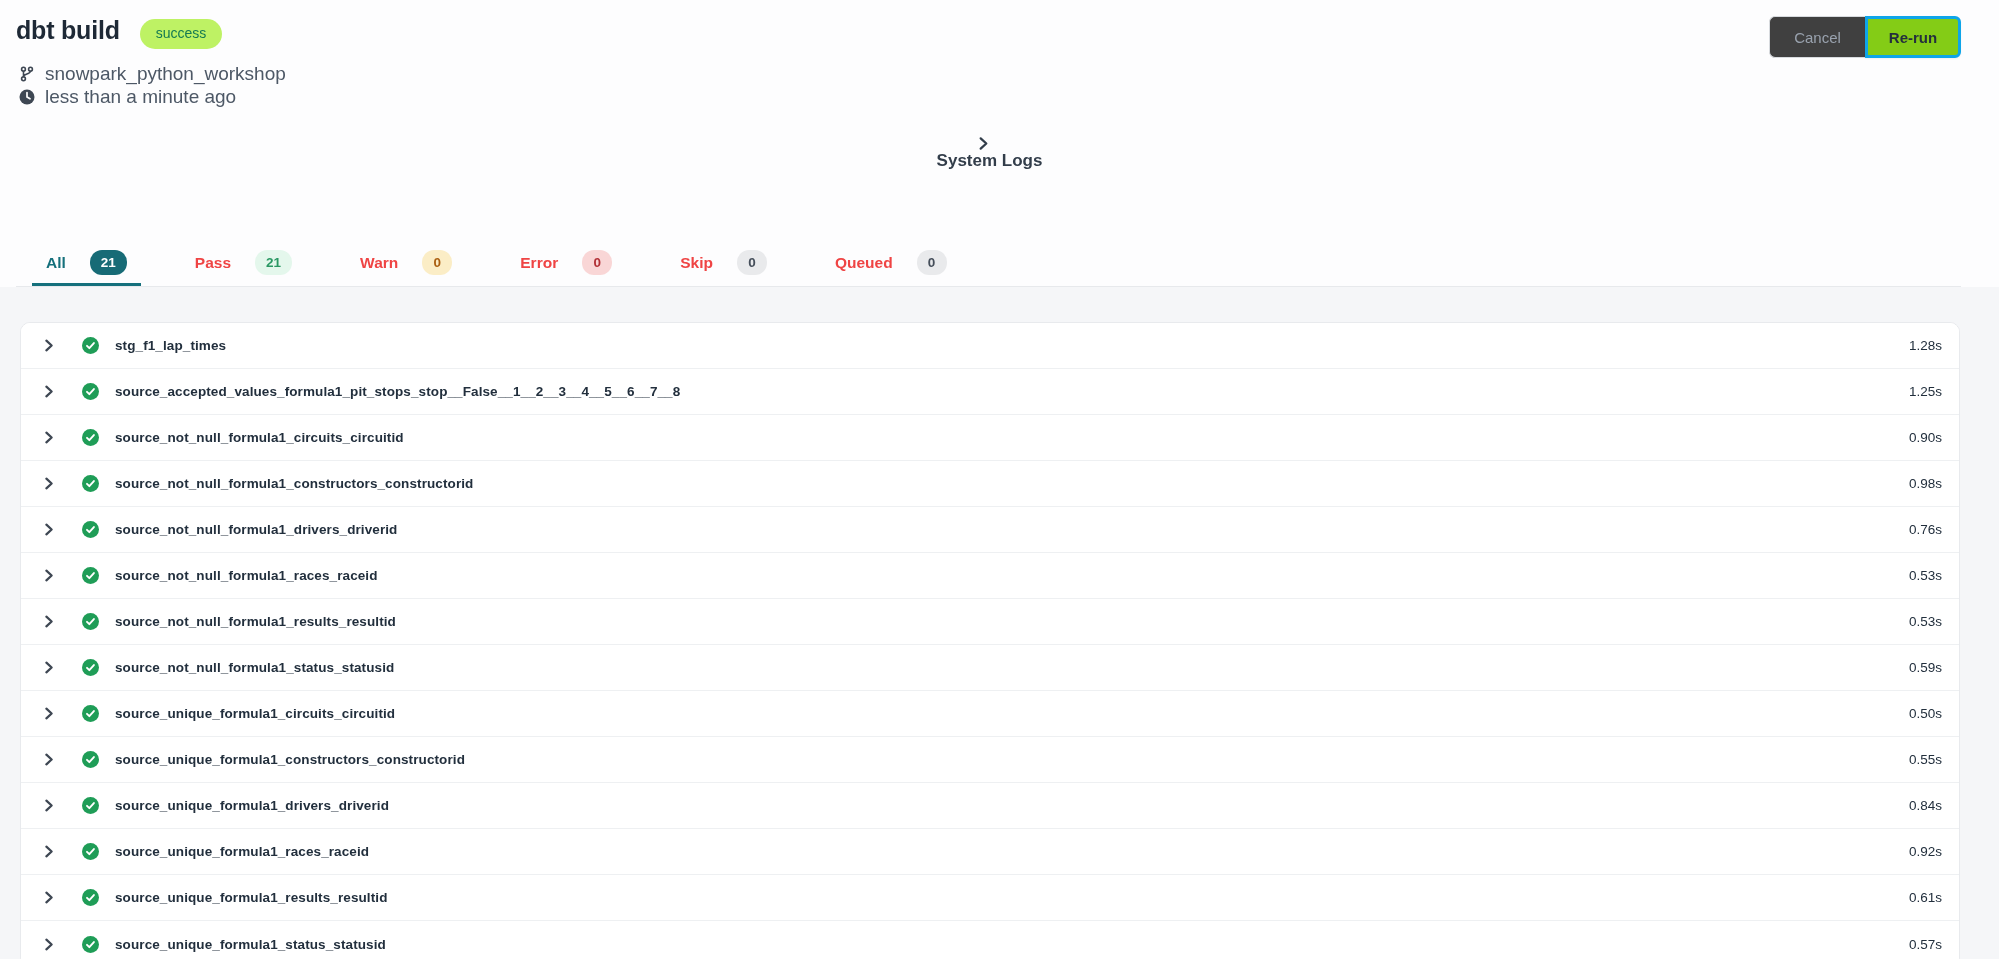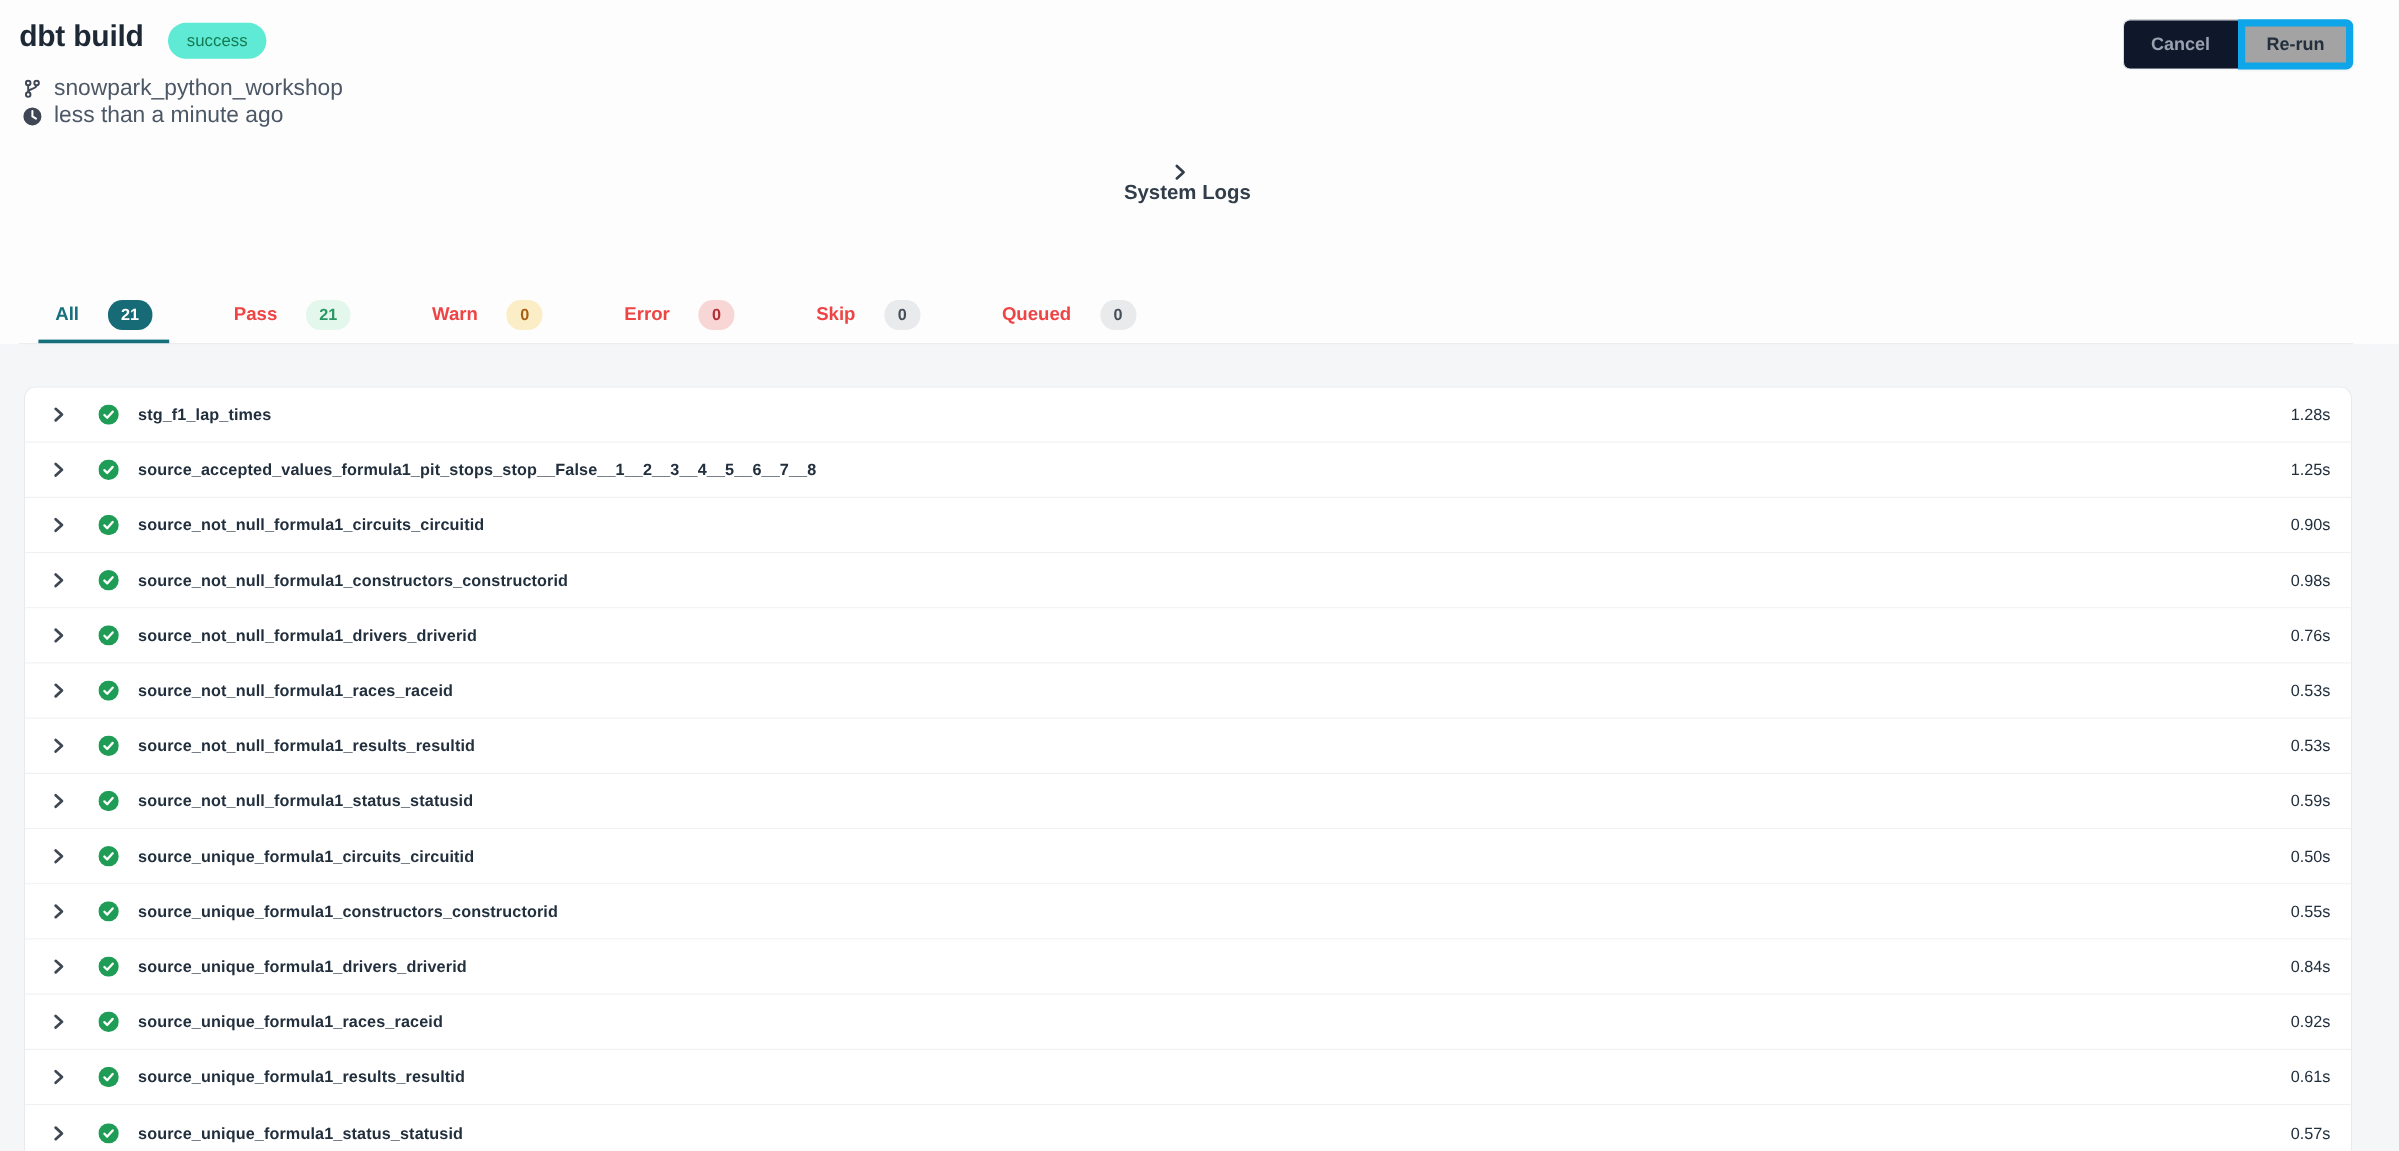--- a/index.html
+++ b/index.html
@@ -10,35 +10,34 @@
     color: #202b39;
   }
   .page { width: 1999px; height: 959px; display: flex; flex-direction: column; }
 
   
   .header-section { background: #fdfdfe; padding: 16px 38px 0 16px; }
   .title-row { display: flex; align-items: flex-start; height: 46px; }
   .page-title { font-size: 25px; font-weight: 700; color: #1e2936; letter-spacing: -0.2px; }
   .status-pill {
     margin-left: 20px; margin-top: 3px;
-    background: #5eead4; color: #157a52;
+    background: #bef264; color: #157a52;
     font-size: 14px; font-weight: 400;
     padding: 5px 16px; border-radius: 15px; line-height: 1.4;
   }
   .btn-group { margin-left: auto; display: flex; }
   .btn { height: 42px; min-width: 96px; font-size: 15px; font-family: inherit; cursor: pointer; padding: 0 18px; }
   .btn-cancel {
-    background: #0f172a; color: #99a2ae;
+    background: #404040; color: #99a2ae;
     border: 1px solid #d8dbdf; border-right: none;
     border-radius: 6px 0 0 6px;
-    font-weight: bold;
   }
   .btn-rerun {
-    background: #a3a3a3; color: #242f3d; font-weight: 600;
-    border: 6px solid #0ea5e9; border-radius: 0 6px 6px 0;
+    background: #84cc16; color: #242f3d; font-weight: 600;
+    border: 3px solid #0ea5e9; border-radius: 0 6px 6px 0;
     box-shadow: 0 1px 2px rgba(20,30,45,.06);
   }
   .meta-row { display: flex; align-items: center; height: 23px; margin-left: 2px; color: #4d5866; font-size: 19px; }
   .meta-row .icon { width: 18px; display: inline-flex; justify-content: center; margin-right: 9px; }
 
   .system-logs { display: flex; align-items: center; margin: 28px 0 0 2px; height: 26px; cursor: pointer; flex-direction: column; }
   .system-logs .icon { width: 16px; margin-right: 11px; display: inline-flex; }
   .system-logs-label { font-size: 17px; font-weight: 700; color: #323d4a; }
 
   

